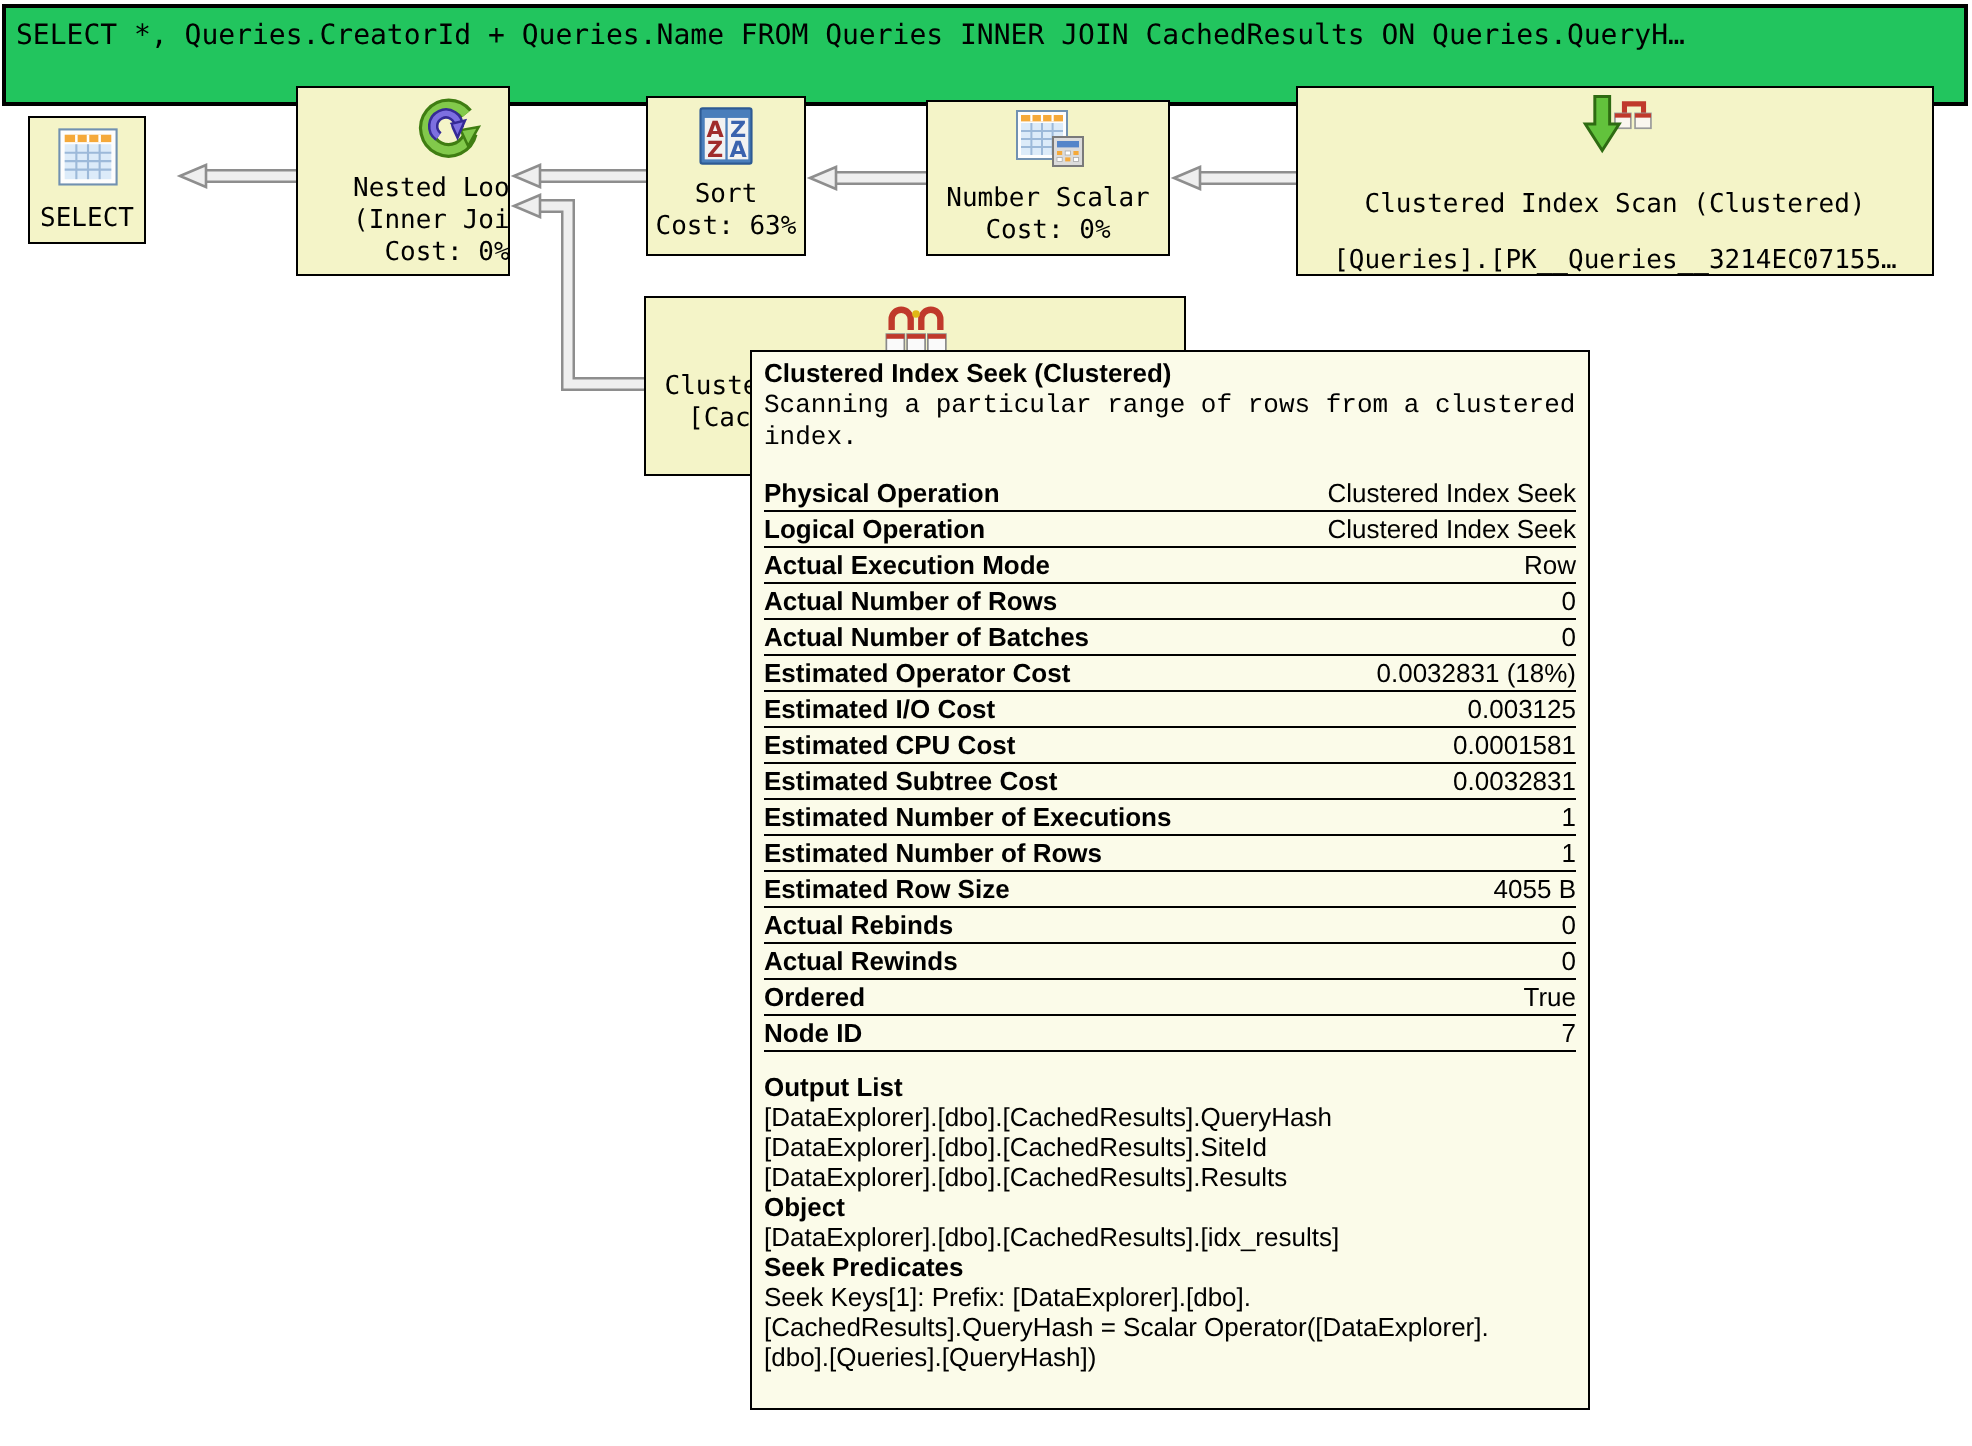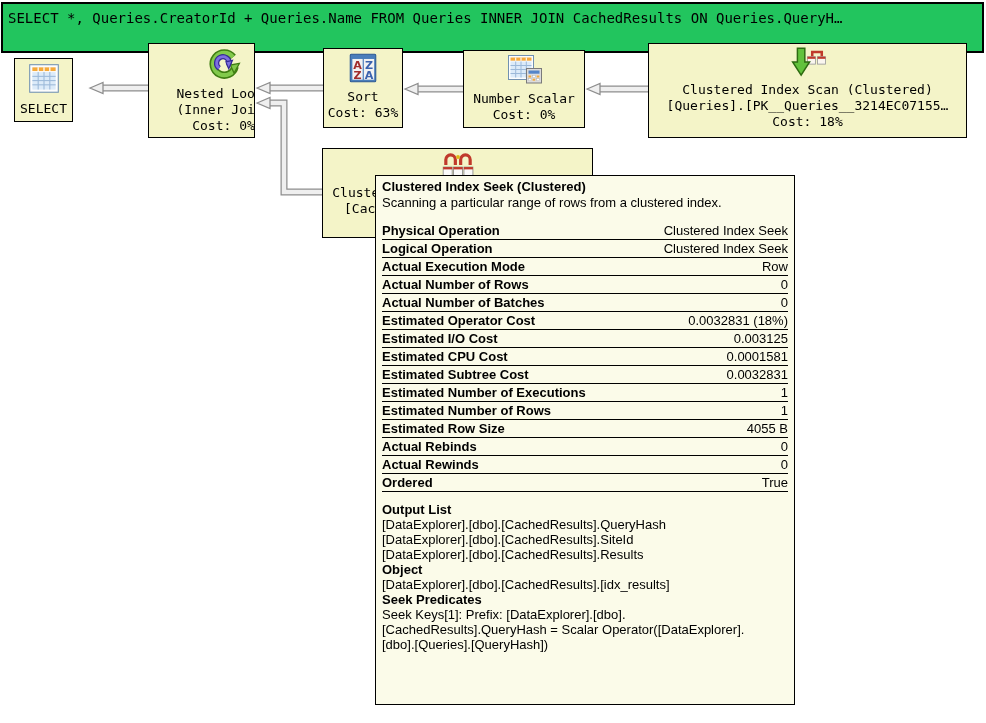--- a/index.html
+++ b/index.html
@@ -21,30 +21,30 @@
     display:flex; flex-direction:column; align-items:center;
     font-family:"DejaVu Sans Mono", monospace; font-size:13px; line-height:16px;
     text-align:center; white-space:nowrap; overflow:hidden;
   }
   .node .icon { margin-top:2px; flex:0 0 auto; }
 
   .n-select         { left:14px;  top:58px;  width:59px;  height:64px; }
   .n-nested-loops   { left:148px; top:43px;  width:107px; height:95px;padding-left:44px; }
   .n-sort           { left:323px; top:48px;  width:80px;  height:80px; }
   .n-compute-scalar { left:463px; top:50px;  width:122px; height:78px; }
-  .n-index-scan     { left:648px; top:43px;  width:319px; height:95px; }
+  .n-index-scan     { left:648px; top:43px;  width:319px; height:95px;gap:12px; }
   .n-index-seek     { left:322px; top:148px; width:271px; height:90px; }
 
   .tooltip {
     position:absolute; left:375px; top:175px; width:420px; height:530px;
     background:#fbfbe9; border:1px solid #000; z-index:10;
     padding:3px 6px 4px 6px; font-size:13px; overflow:hidden;
   }
   .tt-title { font-weight:bold; line-height:16px; }
-  .tt-desc  { line-height:16px; }
+  .tt-desc  { line-height:16px;font-family:Liberation Mono, monospace; }
   .tt-table { margin-top:11px; }
   .tt-row {
     display:flex; justify-content:space-between; align-items:center;
     height:18px; border-bottom:1px solid #000;
   }
   .tt-row .lbl { font-weight:bold; }
   .tt-row .val { text-align:right; }
   .tt-sections { margin-top:10px; }
   .tt-heading { font-weight:bold; line-height:15px; }
   .tt-line { line-height:15px; }
@@ -273,20 +273,24 @@
         <span class="val">0</span>
       </div>
     <div class="tt-row">
         <span class="lbl">Actual Rewinds</span>
         <span class="val">0</span>
       </div>
     <div class="tt-row">
         <span class="lbl">Ordered</span>
         <span class="val">True</span>
       </div>
+    <div class="tt-row">
+        <span class="lbl">Node ID</span>
+        <span class="val">7</span>
+      </div>
   </div>
 
   <div class="tt-sections">
     <div class="tt-heading">Output List</div>
     <div class="tt-line">[DataExplorer].[dbo].[CachedResults].QueryHash</div>
     <div class="tt-line">[DataExplorer].[dbo].[CachedResults].SiteId</div>
     <div class="tt-line">[DataExplorer].[dbo].[CachedResults].Results</div>
 
     <div class="tt-heading">Object</div>
     <div class="tt-line">[DataExplorer].[dbo].[CachedResults].[idx_results]</div>

